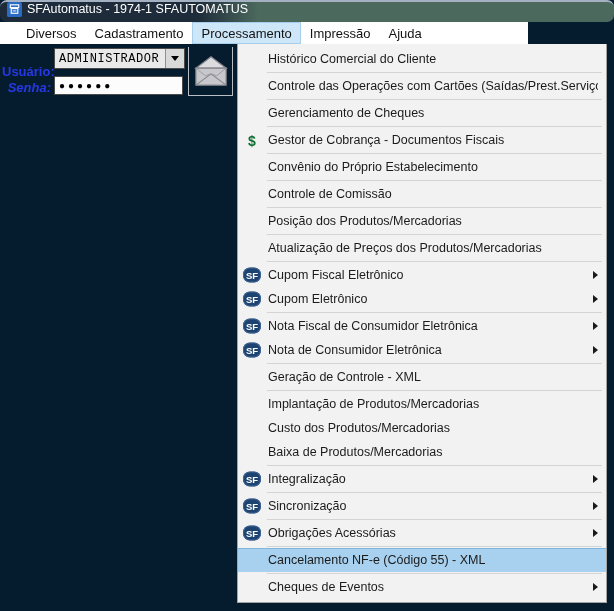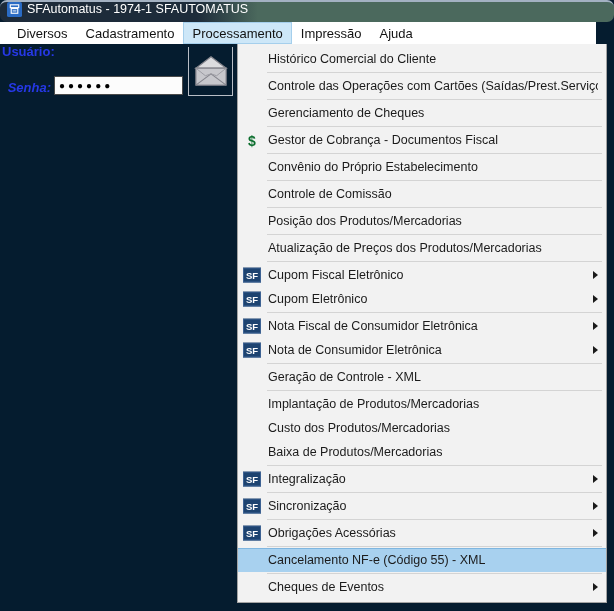--- a/index.html
+++ b/index.html
@@ -10,35 +10,35 @@
 
   
   .titlebar{position:absolute;left:0;top:0;width:614px;height:22px;
     background:linear-gradient(90deg,var(--titlebar-left,#1d2b3a) 0%,var(--titlebar-left,#1d2b3a) 32%,var(--titlebar-right,#4b695d) 42%,var(--titlebar-right,#4b695d) 100%);
     border-top:2px solid #a3b1c2;box-sizing:border-box;
     display:flex;align-items:flex-start;gap:5px;padding-left:7px;border-radius:7px;}
   .titlebar .app-icon{width:15px;height:15px;flex:0 0 auto;display:block;}
   .titlebar .title{color:#fff;font-size:12.5px;white-space:nowrap;}
 
   
-  .menubar{position:absolute;left:0;top:22px;width:596px;height:22px;background:#ffffff;
-    display:flex;align-items:stretch;padding-left:8px;box-sizing:border-box;text-align:right;}
+  .menubar{position:absolute;left:0;top:22px;width:528px;height:22px;background:#ffffff;
+    display:flex;align-items:stretch;padding-left:17px;box-sizing:border-box;text-align:right;}
   .mb-item{font-size:13px;color:#121212;display:flex;align-items:center;
     padding:0 9px;white-space:nowrap;cursor:default;}
   .mb-item.active{background:var(--menubar-active-bg,#cde7f8);
     box-shadow:inset 0 0 0 1px #a5cfec;}
 
   
   .client{position:absolute;left:0;top:44px;width:614px;height:567px;
     background:var(--client-bg,#051c2f);}
 
   
   .login-label{position:absolute;width:49px;text-align:right;
     font-weight:bold;font-size:13px;color:var(--label-blue,#2638e6);white-space:nowrap;}
-  .lbl-user{left:2px;top:0;}
+  .lbl-user{left:2px;top:20px;}
   .lbl-pass{left:2px;top:36px;font-style:italic;}
   .combobox{position:absolute;left:54px;top:4px;width:131px;height:21px;
     background:#e9e9e9;border:1px solid #4a4a4a;box-sizing:border-box;
     display:flex;align-items:center;}
   .combo-text{flex:1;font-family:"Liberation Mono","DejaVu Sans Mono",monospace;
     font-size:12px;color:#000;padding-left:4px;letter-spacing:0.5px;white-space:nowrap;overflow:hidden;}
   .combo-btn{flex:0 0 18px;height:100%;background:#d9d9d9;border-left:1px solid #8f8f8f;
     display:flex;align-items:center;justify-content:center;}
   .combo-btn .tri{width:0;height:0;border-left:4px solid transparent;
     border-right:4px solid transparent;border-top:5px solid #000;}
@@ -55,21 +55,21 @@
     background:#f2f2f2;border:1px solid #a3a3a3;border-top:none;box-sizing:border-box;
     padding:3px 0;overflow:hidden;}
   .menu-item{position:relative;height:24px;display:flex;align-items:center;
     padding-left:30px;padding-right:8px;font-size:12.5px;color:#1b1b1b;
     white-space:nowrap;cursor:default;}
   .menu-item.highlighted{background:var(--menu-highlight,#a8d1ef);
     box-shadow:inset 0 1px 0 #7fb6e0;}
   .mi-icon{position:absolute;left:5px;top:50%;transform:translateY(-50%);
     width:18px;height:15px;display:flex;align-items:center;justify-content:center;}
   .mi-icon.sf{background:var(--sf-badge-bg,#1d4370);color:#fff;font-weight:bold;
-    font-size:9.5px;border-radius:0;box-shadow:inset 0 0 0 1px #3d6293;}
+    font-size:9.5px;border-radius:7px;box-shadow:inset 0 0 0 1px #3d6293;}
   .mi-icon.dollar{color:var(--dollar-green,#0b6e2d);font-weight:bold;font-size:14px;}
   .mi-label{overflow:hidden;text-overflow:clip;}
   .mi-arrow{margin-left:auto;width:0;height:0;flex:0 0 auto;
     border-top:4px solid transparent;border-bottom:4px solid transparent;
     border-left:5px solid #1a1a1a;}
   .menu-sep{height:1px;background:#d4d4d4;margin:1px 4px 1px 29px;}
 </style>
 </head>
 <body>
 
@@ -89,20 +89,26 @@
     <span class="mb-item">Diversos</span>
     <span class="mb-item">Cadastramento</span>
     <span class="mb-item active">Processamento</span>
     <span class="mb-item">Impressão</span>
     <span class="mb-item">Ajuda</span>
   </div>
 
   <div class="client">
 
     <span class="login-label lbl-user">Usuário:</span>
+    <div class="combobox">
+      <span class="combo-text">ADMINISTRADOR</span>
+      <span class="combo-btn">
+        <span class="tri"></span>
+      </span>
+    </div>
     <span class="login-label lbl-pass">Senha:</span>
     <div class="password-field">
       <span class="password-dots">●●●●●●</span>
     </div>
     <button class="mail-btn">
       <svg width="38" height="34" viewBox="0 0 40 36">
         <polygon points="4,15 20,3 36,15" fill="#dcdcdf" stroke="#85858d" stroke-width="1.3"></polygon>
         <rect x="4" y="15" width="32" height="18" fill="#c7c7cc" stroke="#85858d" stroke-width="1.3"></rect>
         <polyline points="4,33 20,21 36,33" fill="none" stroke="#85858d" stroke-width="1.2"></polyline>
         <polyline points="4,15 14,23 20,21 26,23 36,15" fill="none" stroke="#9a9aa2" stroke-width="1"></polyline>
@@ -120,21 +126,21 @@
           <span class="mi-label">Controle das Operações com Cartões (Saídas/Prest.Serviços)</span>
         </div>
         <div class="menu-sep"></div>
         <div class="menu-item">
           <span class="mi-icon"></span>
           <span class="mi-label">Gerenciamento de Cheques</span>
         </div>
         <div class="menu-sep"></div>
         <div class="menu-item">
           <span class="mi-icon dollar">$</span>
-          <span class="mi-label">Gestor de Cobrança - Documentos Fiscal</span>
+          <span class="mi-label">Gestor de Cobrança - Documentos Fiscais</span>
         </div>
         <div class="menu-sep"></div>
         <div class="menu-item">
           <span class="mi-icon"></span>
           <span class="mi-label">Convênio do Próprio Estabelecimento</span>
         </div>
         <div class="menu-sep"></div>
         <div class="menu-item">
           <span class="mi-icon"></span>
           <span class="mi-label">Controle de Comissão</span>

